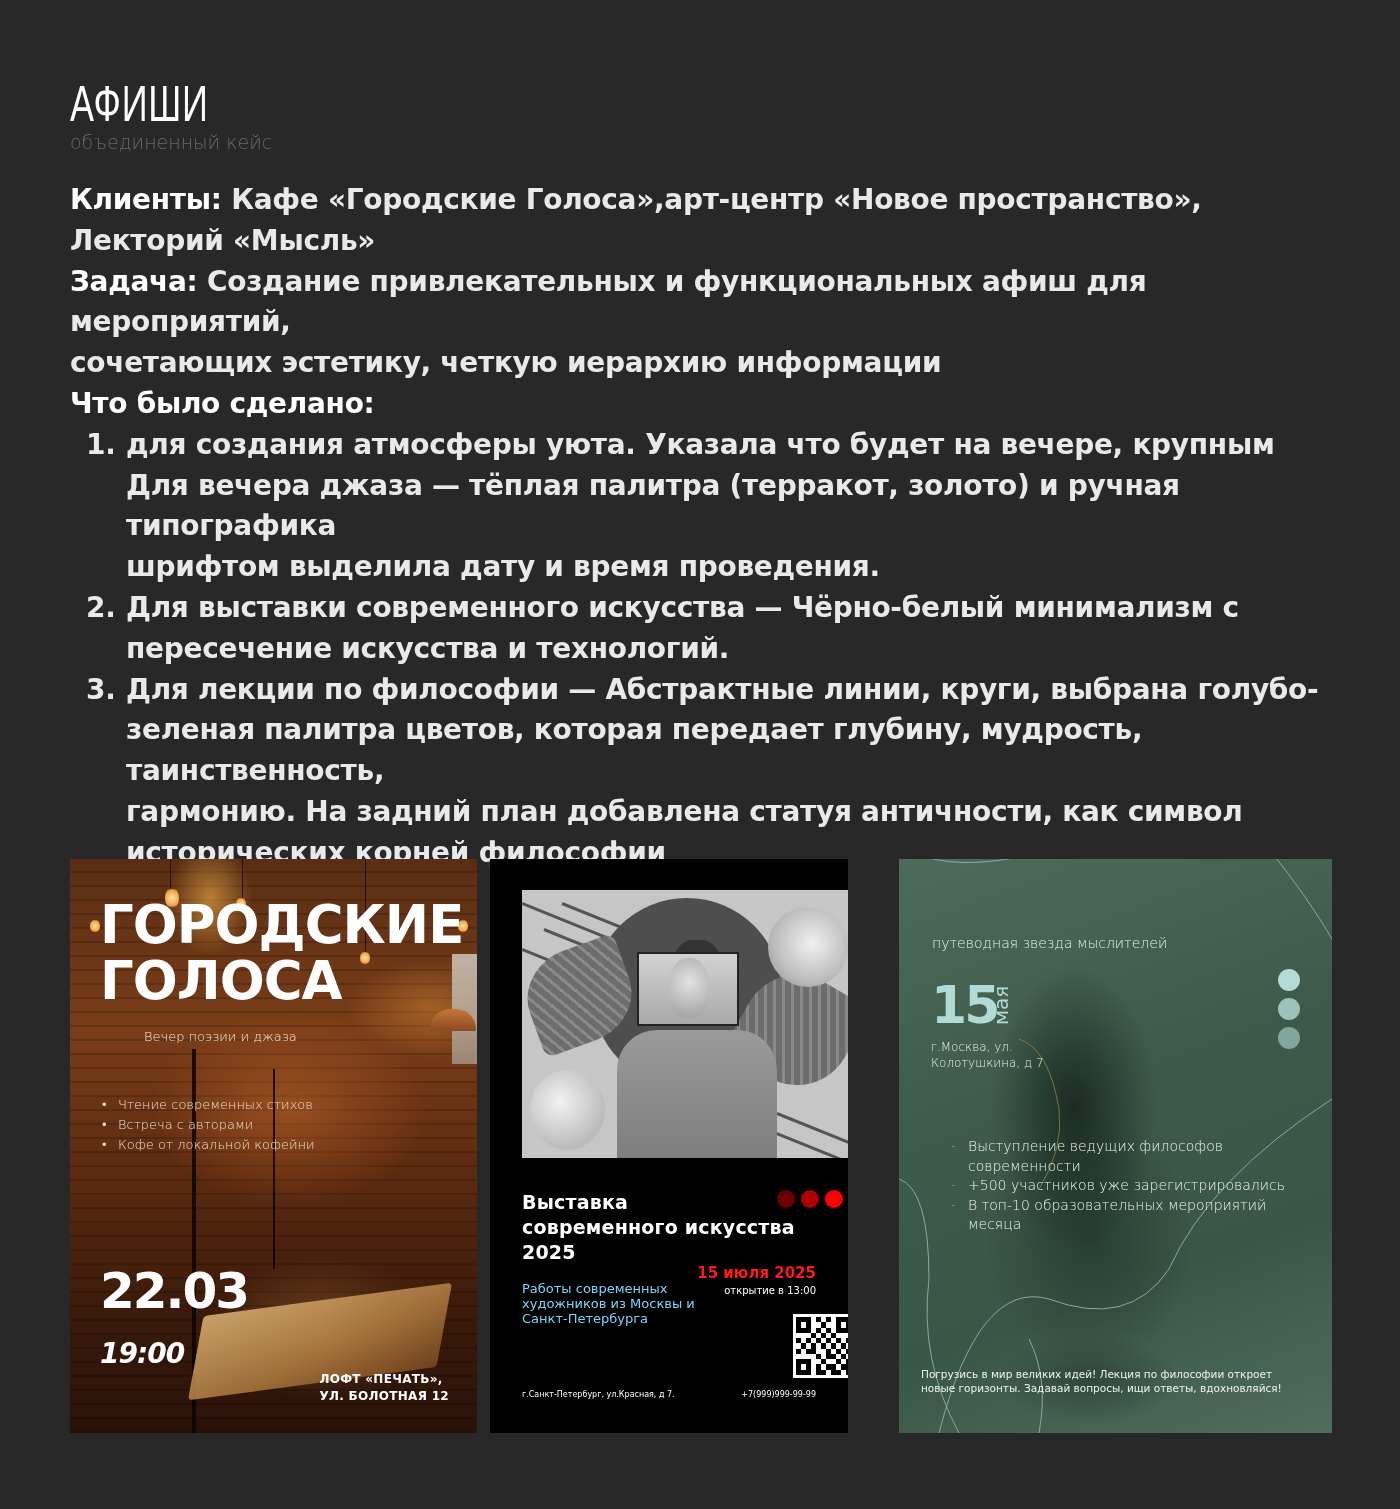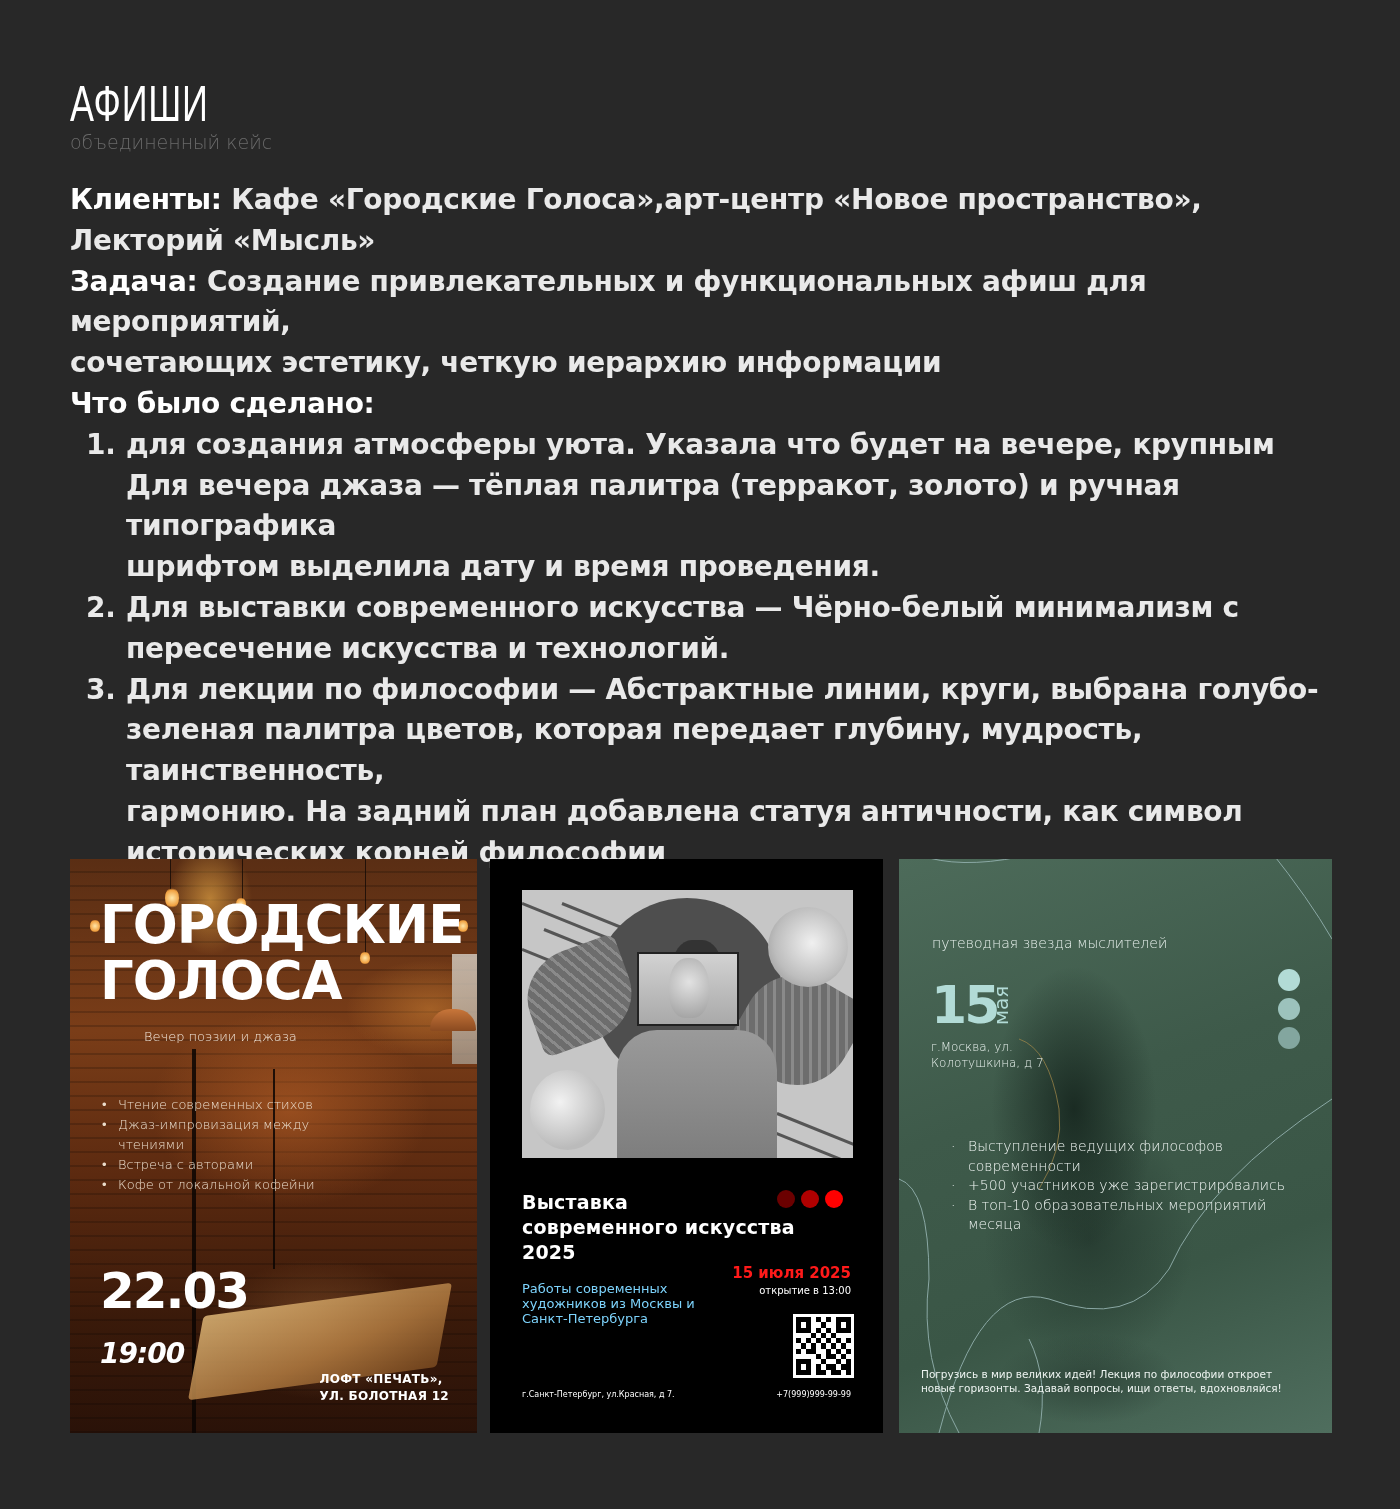--- a/index.html
+++ b/index.html
@@ -36,21 +36,21 @@
   .p1 .heading { position: absolute; left: 30px; top: 38px; font-family: "DejaVu Sans", sans-serif; font-size: 54px; line-height: 56px; font-weight: 700; letter-spacing: -1px; color: #fff; transform: scaleX(0.98); transform-origin: left top; }
   .p1 .lead { position: absolute; left: 30px; top: 170px; font-size: 13px; color: #f2e6da; font-weight: 300; margin-left: 44px; }
   .p1 ul { position: absolute; left: 30px; top: 236px; list-style: none; font-size: 13px; line-height: 20px; color: #eadccb; font-weight: 300; }
   .p1 ul li { position: relative; padding-left: 18px; width: 230px; }
   .p1 ul li::before { content: "•"; position: absolute; left: 2px; top: 0; }
   .p1 .date { position: absolute; left: 30px; top: 406px; font-size: 50px; font-weight: 700; line-height: 52px; color: #fff; letter-spacing: -2px; }
   .p1 .time { position: absolute; left: 30px; top: 478px; font-size: 28px; font-weight: 700; font-style: italic; color: #fff; letter-spacing: -1px; }
   .p1 .place { position: absolute; right: 28px; top: 512px; font-size: 12px; line-height: 17px; color: #fff; font-weight: 700; text-align: left; letter-spacing: 0.3px; }
 
   
-  .p2 { left: 490px; width: 393px; background: #000; }
+  .p2 { left: 490px; width: 358px; background: #000; }
   .p2 .art { position: absolute; left: 32px; top: 31px; width: 331px; height: 268px; background: #c6c6c6; overflow: hidden; }
   .p2 .stripe { position: absolute; height: 3px; background: #555; transform-origin: left center; }
   .p2 .circle-big { position: absolute; left: 70px; top: 8px; width: 190px; height: 190px; border-radius: 50%; background: #4e4e4e; }
   .p2 .leaf { position: absolute; border-radius: 50% 10% 50% 10%; background: repeating-linear-gradient(60deg, #6d6d6d 0 6px, #8a8a8a 6px 9px); }
   .p2 .person { position: absolute; left: 95px; top: 140px; width: 160px; height: 140px; background: linear-gradient(#9a9a9a, #7b7b7b); border-radius: 40px 40px 0 0; }
   .p2 .head { position: absolute; left: 150px; top: 50px; width: 50px; height: 70px; border-radius: 40%; background: #333; }
   .p2 .tablet { position: absolute; left: 115px; top: 62px; width: 102px; height: 74px; border: 2px solid #222; background: linear-gradient(#d2d2d2, #a9a9a9); }
   .p2 .tablet .face { position: absolute; left: 30px; top: 4px; width: 40px; height: 60px; border-radius: 45% 45% 40% 40%; background: radial-gradient(circle at 50% 40%, #e2e2e2, #9c9c9c); }
   .p2 .circle-small { position: absolute; left: 246px; top: 17px; width: 80px; height: 80px; border-radius: 50%; background: radial-gradient(circle at 55% 45%, #f0f0f0, #bdbdbd 60%, #888 100%); }
   .p2 .statue-left { position: absolute; left: 8px; top: 180px; width: 75px; height: 80px; border-radius: 50%; background: radial-gradient(circle at 40% 40%, #f2f2f2, #bbb 70%); }
@@ -136,21 +136,20 @@
   <div class="stand" style="left:203px;top:210px;height:200px;width:2px"></div>
   <div class="book"></div>
 
   <div class="heading">
     <div>ГОРОДСКИЕ</div>
     <div>ГОЛОСА</div>
   </div>
   <div class="lead">Вечер поэзии и джаза</div>
   <ul>
     <li>Чтение современных стихов</li>
-    <li>Джаз-импровизация между чтениями</li>
     <li>Встреча с авторами</li>
     <li>Кофе от локальной кофейни</li>
   </ul>
   <div class="date">22.03</div>
   <div class="time">19:00</div>
   <div class="place">
     <div>ЛОФТ «ПЕЧАТЬ»,</div>
     <div>УЛ. БОЛОТНАЯ 12</div>
   </div>
 </div>

